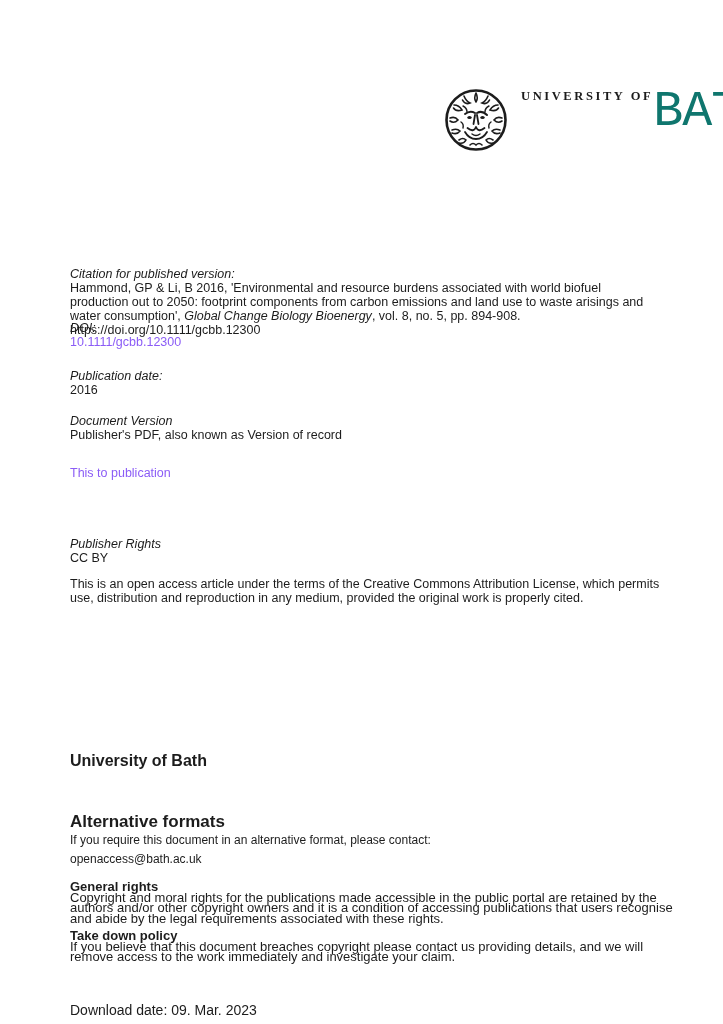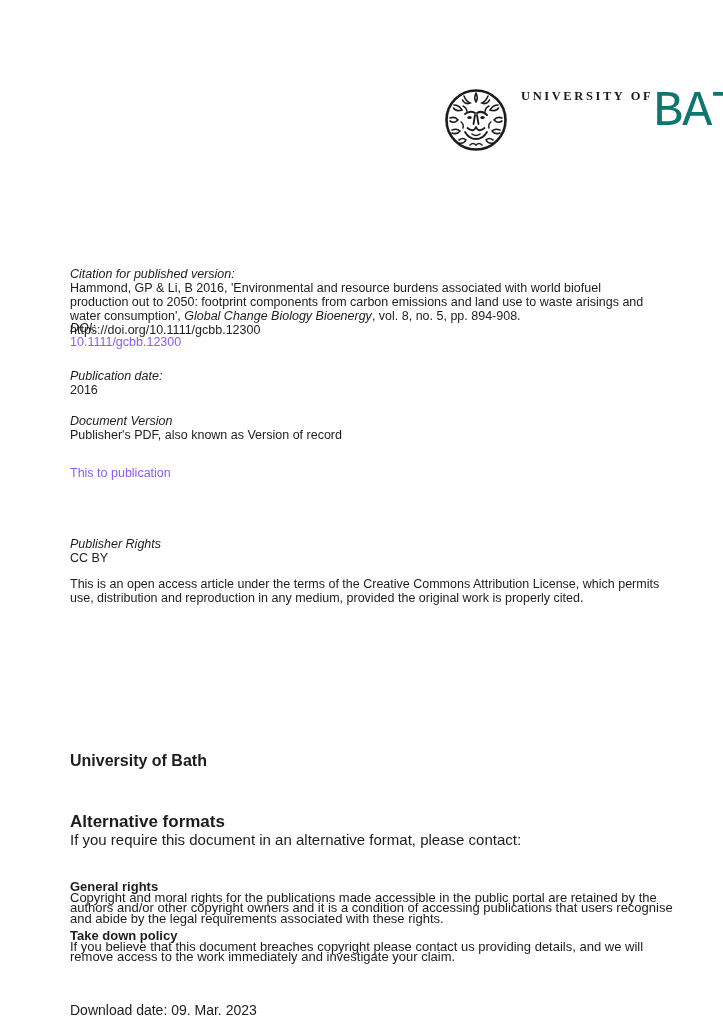--- a/index.html
+++ b/index.html
@@ -40,21 +40,21 @@
   .sec-citation   { top:246px;margin-top:21px; }
   .sec-doi        { top:321px; }
   .sec-pubdate    { top:369px; }
   .sec-docver     { top:414px; }
   .sec-linkpub    { top:466px; }
   .sec-rights     { top:537px; }
   .sec-rights .statement { margin-top:12px; }
   .sec-uob        { top:752px; font-size:16px; font-weight:bold; }
   .sec-altfmt     { top:812px; }
   .sec-altfmt .af-title { font-size:17px; font-weight:bold; line-height:19px; }
-  .sec-altfmt .af-body  { font-size:15px; line-height:18.5px; }
+  .sec-altfmt .af-body  { font-size:12px; line-height:18.5px; }
   .sec-genrights  { top:882px; width:608px; }
   .sec-takedown   { top:931px; width:608px; }
   .small-print    { font-size:13px; line-height:10.6px; }
   .small-print .sp-title { font-weight:bold; }
   .sec-download   { top:1002px; font-size:14px; }
 </style>
 </head>
 <body>
 
 <div class="page">
@@ -127,20 +127,21 @@
     <div class="lbl">Publisher Rights</div>
     <div>CC BY</div>
     <div class="statement">This is an open access article under the terms of the Creative Commons Attribution License, which permits use, distribution and reproduction in any medium, provided the original work is properly cited.</div>
   </div>
 
   <div class="abs sec-uob">University of Bath</div>
 
   <div class="abs sec-altfmt">
     <div class="af-title">Alternative formats</div>
     <div class="af-body">If you require this document in an alternative format, please contact:</div>
+    <div class="af-body">openaccess@bath.ac.uk</div>
   </div>
 
   <div class="abs small-print sec-genrights">
     <div class="sp-title">General rights</div>
     <div>Copyright and moral rights for the publications made accessible in the public portal are retained by the authors and/or other copyright owners and it is a condition of accessing publications that users recognise and abide by the legal requirements associated with these rights.</div>
   </div>
 
   <div class="abs small-print sec-takedown">
     <div class="sp-title">Take down policy</div>
     <div>If you believe that this document breaches copyright please contact us providing details, and we will remove access to the work immediately and investigate your claim.</div>

